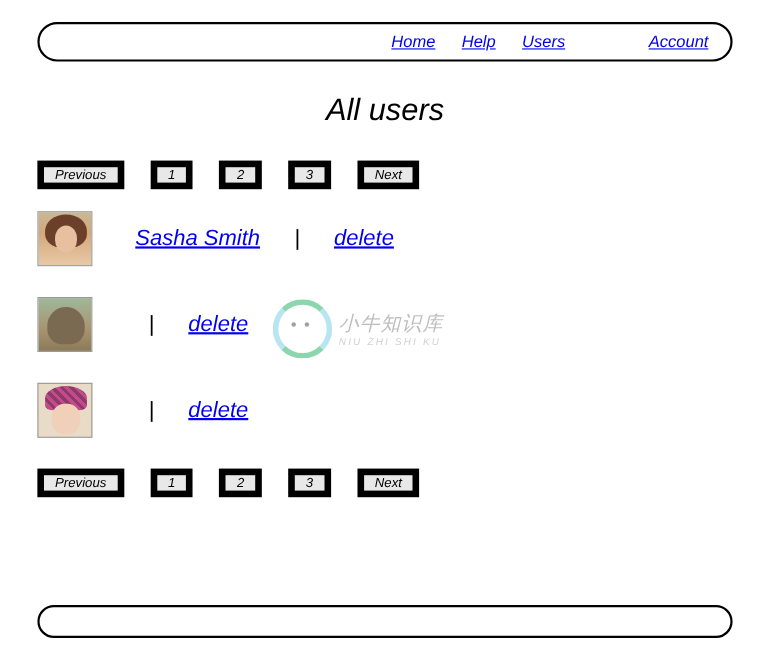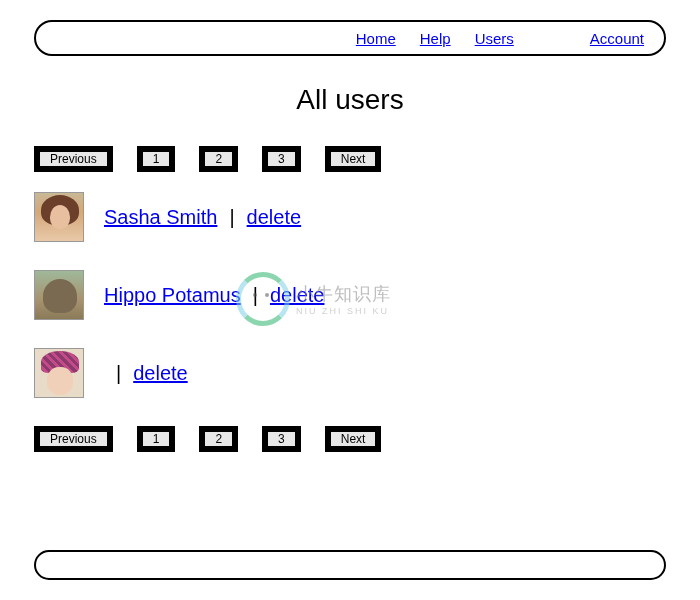--- a/index.html
+++ b/index.html
@@ -1,18 +1,19 @@
 <!DOCTYPE html>
 <html><head>
   <meta charset="utf-8">
   <style>
     * {
       box-sizing: border-box;
       margin: 0;
       padding: 0;
+      font-style: italic;
     }
     body {
       font-family: Arial, Helvetica, sans-serif;
       width: 700px;
       height: 600px;
       background: #fff;
       padding: 20px 34px;
       position: relative;
     }
     .top-bar {
@@ -55,20 +56,21 @@
       padding: 0 10px;
       cursor: pointer;
     }
     .user-list {
       margin-top: 20px;
     }
     .user-row {
       display: flex;
       align-items: center;
       margin-bottom: 28px;
+      gap: 19px;
     }
     .avatar {
       width: 50px;
       height: 50px;
       border: 1px solid #999;
       margin-right: 20px;
       flex-shrink: 0;
       position: relative;
       overflow: hidden;
     }
@@ -147,21 +149,21 @@
       border: 2px solid #000;
       border-radius: 18px;
       height: 30px;
       position: absolute;
       left: 34px;
       right: 34px;
       bottom: 20px;
     }
     .watermark {
       position: absolute;
-      left: 236px;
+      left: 248px;
       top: 272px;
       display: flex;
       align-items: center;
       gap: 6px;
       opacity: 0.55;
       pointer-events: none;
     }
     .watermark .wm-ring {
       width: 54px;
       height: 54px;
@@ -216,21 +218,20 @@
 
   <div class="user-row">
     <div class="avatar avatar-1"></div>
     <a href="#" class="user-name">Sasha Smith</a>
     <span class="separator">|</span>
     <a href="#" class="delete-link">delete</a>
   </div>
 
   <div class="user-row">
     <div class="avatar avatar-2"></div>
-    <a href="#" class="user-name">Hippo Potamus</a>
     <span class="separator">|</span>
     <a href="#" class="delete-link">delete</a>
   </div>
 
   <div class="user-row">
     <div class="avatar avatar-3"></div>
     <span class="separator">|</span>
     <a href="#" class="delete-link">delete</a>
   </div>
 

